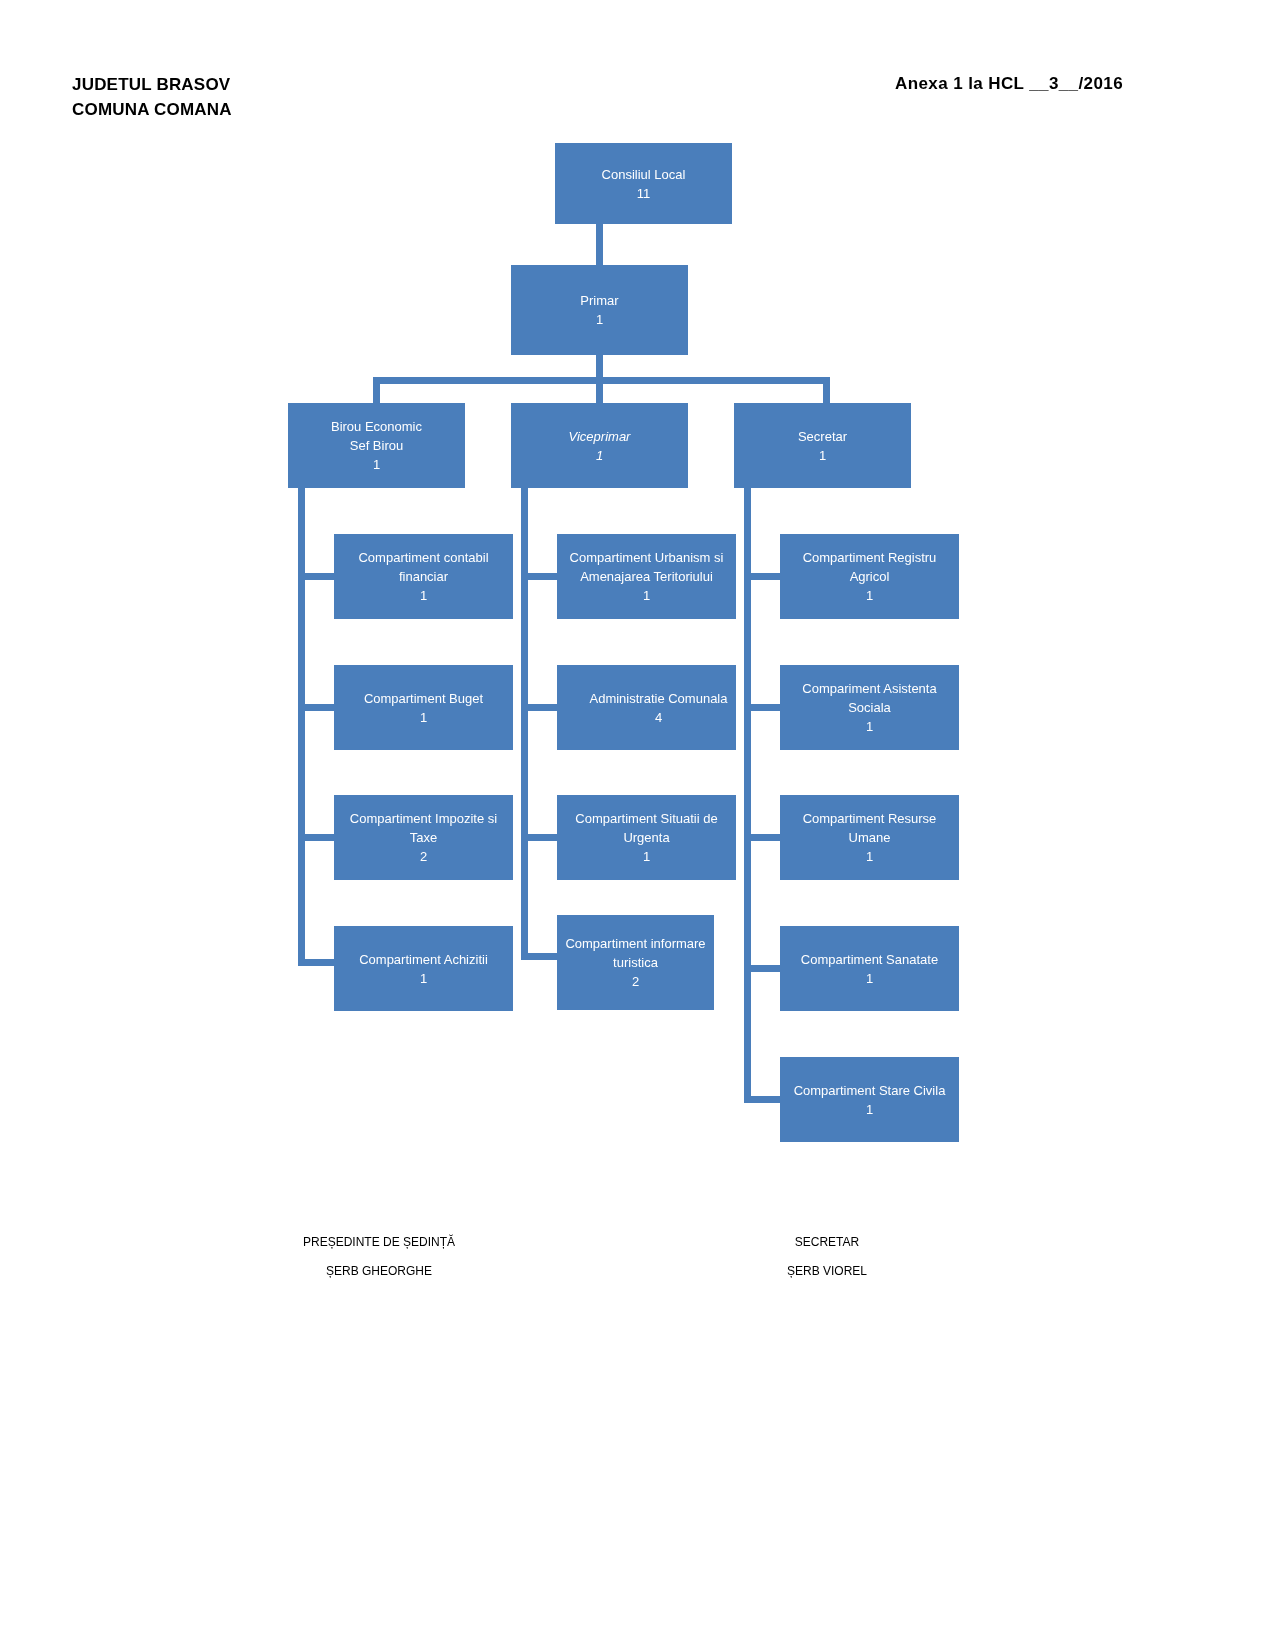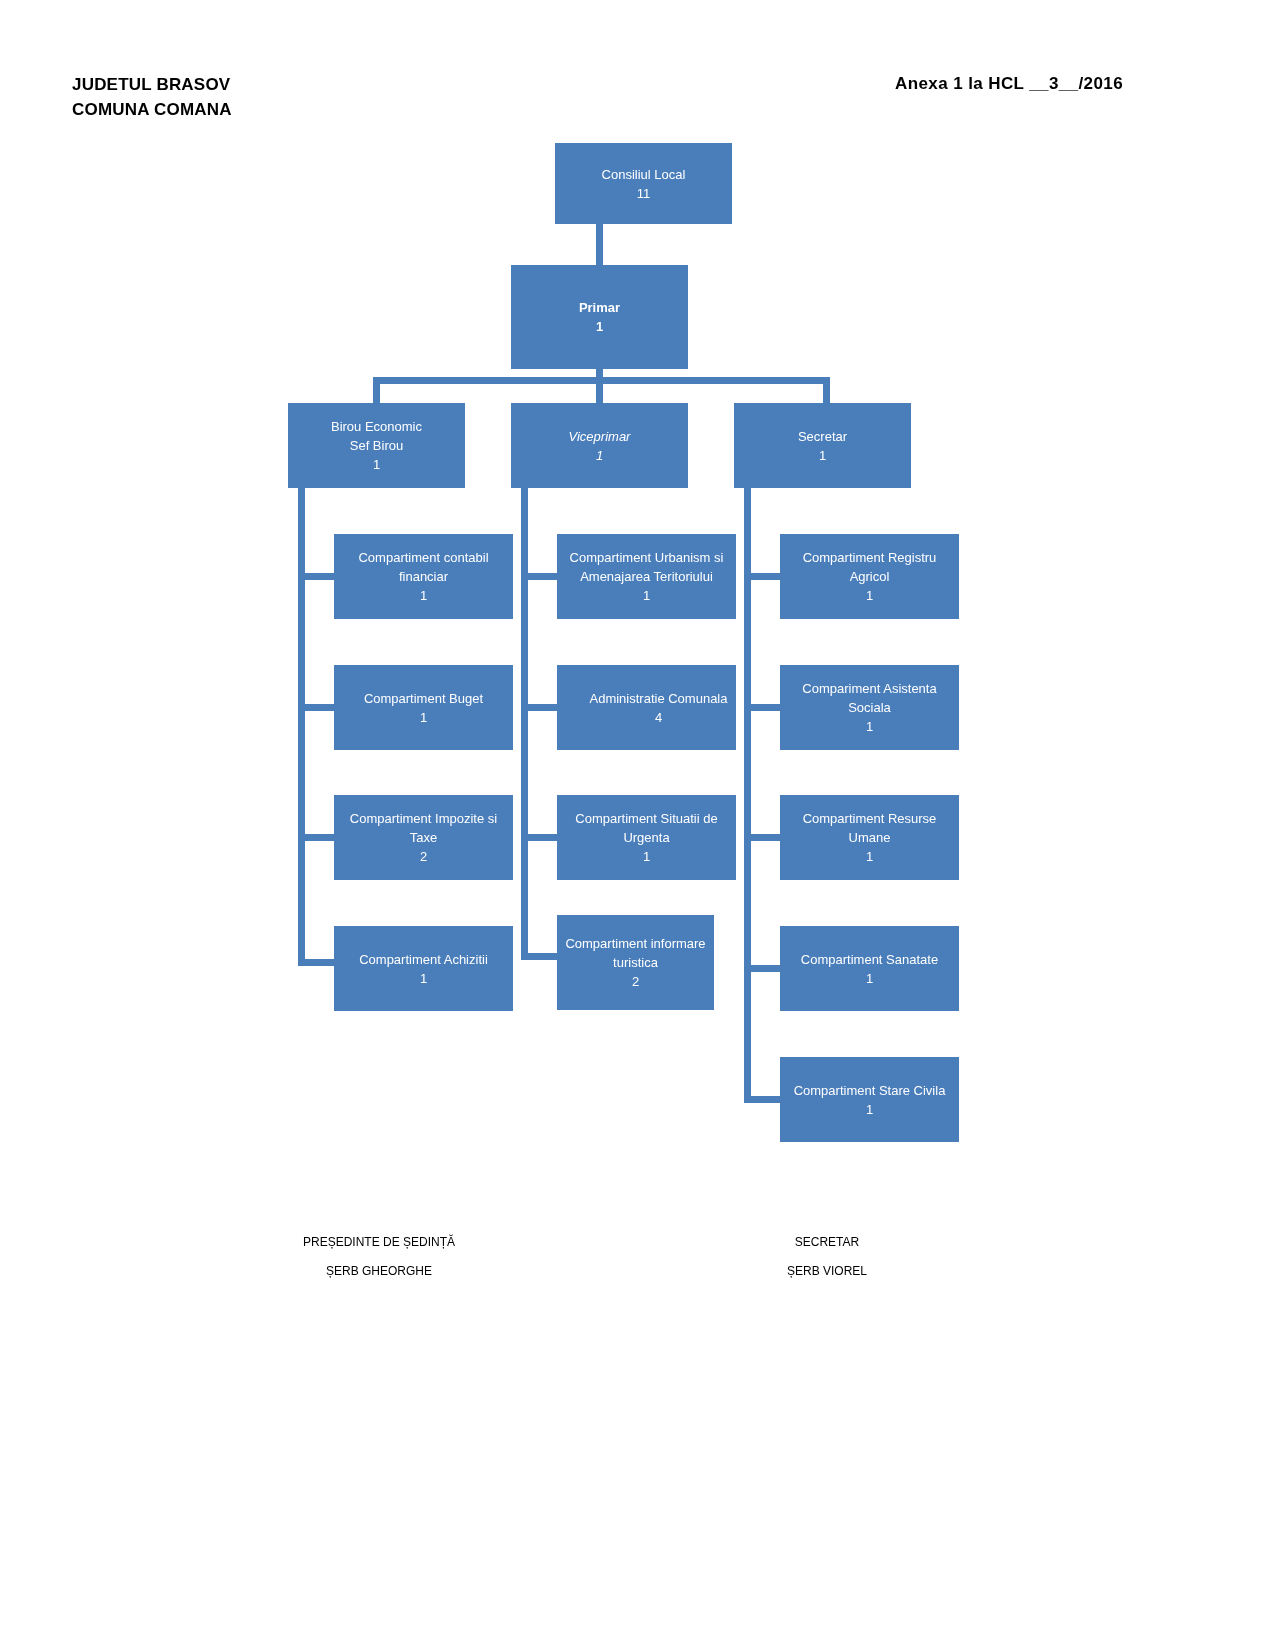--- a/index.html
+++ b/index.html
@@ -113,21 +113,21 @@
   <div class="conn conn-h" style="left:744px; top:704px; width:37px;"></div>
   <div class="conn conn-h" style="left:744px; top:834px; width:37px;"></div>
   <div class="conn conn-h" style="left:744px; top:965px; width:37px;"></div>
   <div class="conn conn-h" style="left:744px; top:1096px; width:37px;"></div>
 
   <div class="node" style="left:511px; top:143px; width:177px; height:81px;margin-left:44px;">
     <span class="ln">Consiliul Local</span>
     <span class="cnt">11</span>
   </div>
 
-  <div class="node" style="left:511px; top:265px; width:177px; height:104px;font-weight:bold;">
+  <div class="node" style="left:511px; top:265px; width:177px; height:90px;">
     <span class="ln">Primar</span>
     <span class="cnt">1</span>
   </div>
 
   <div class="node" style="left:288px; top:403px; width:177px; height:85px;">
     <span class="ln">Birou Economic</span>
     <span class="ln">Sef Birou</span>
     <span class="cnt">1</span>
   </div>
 

